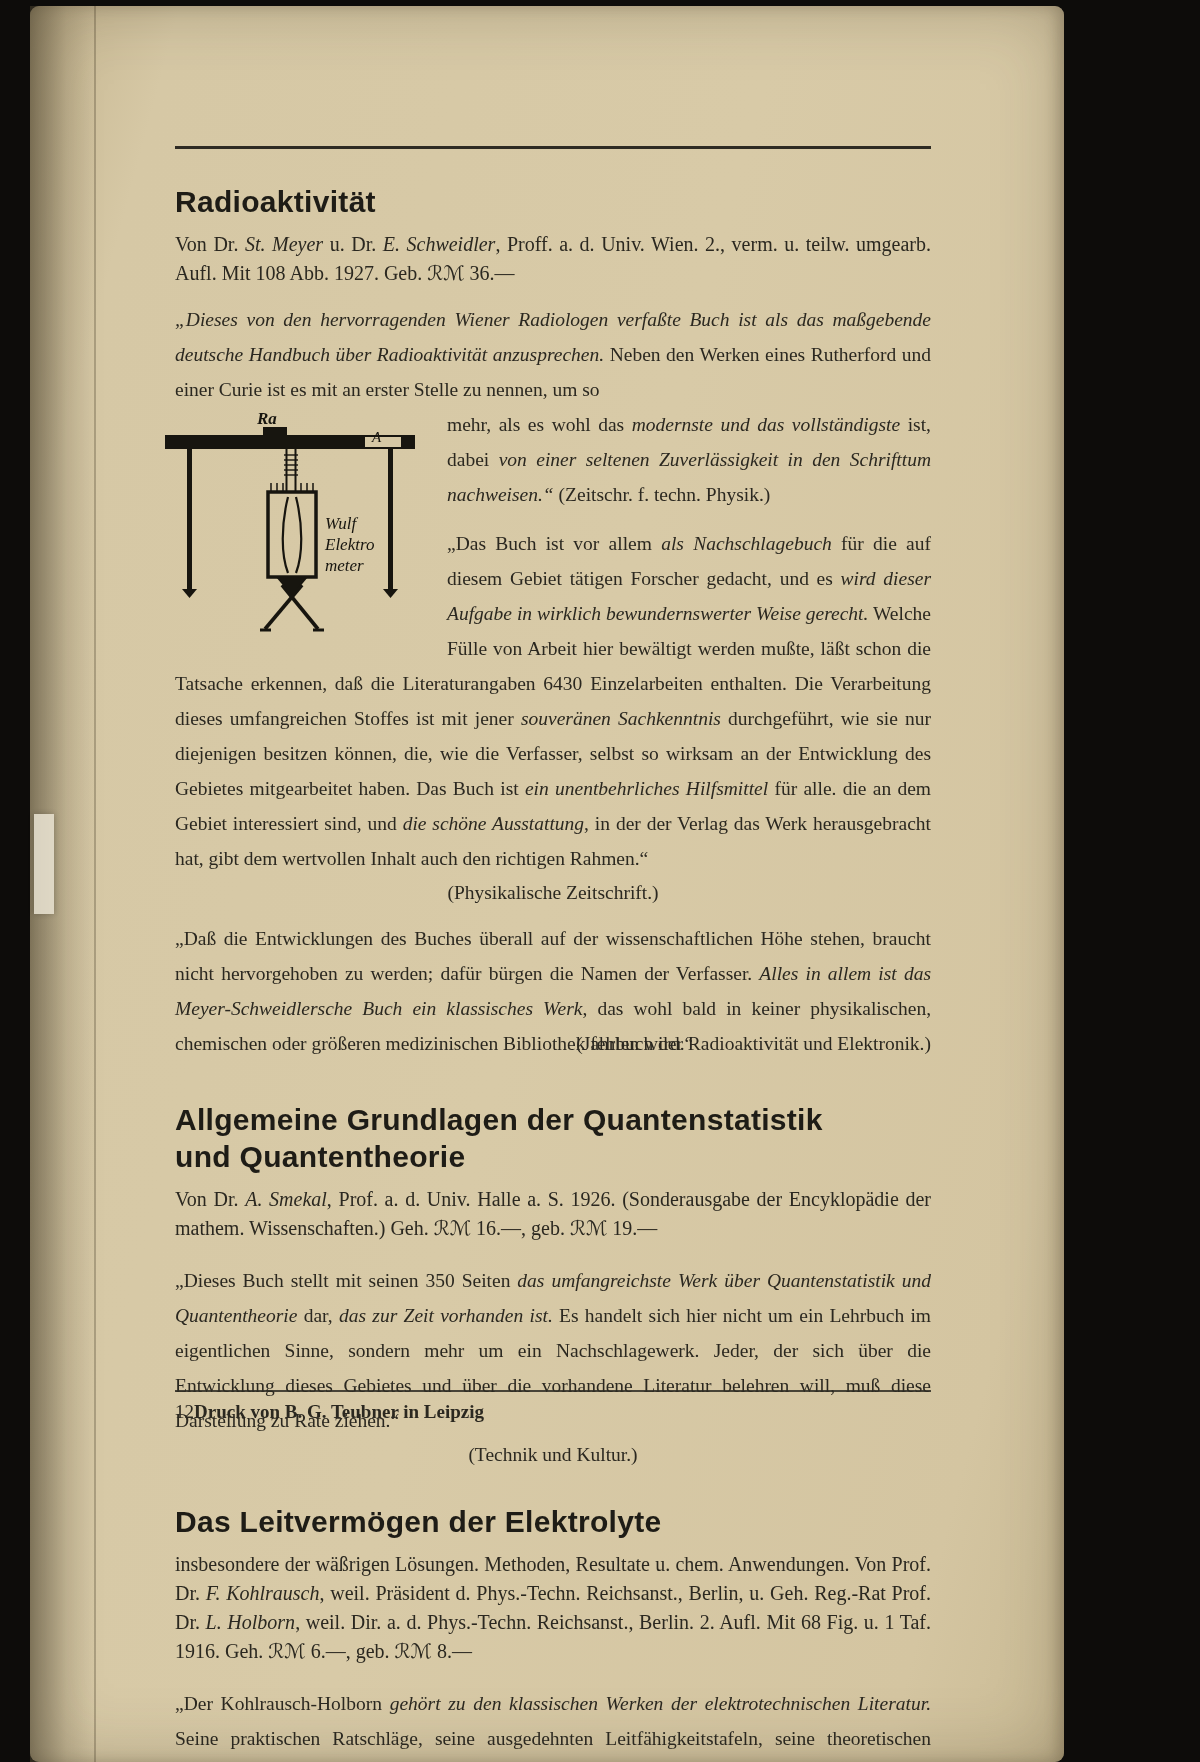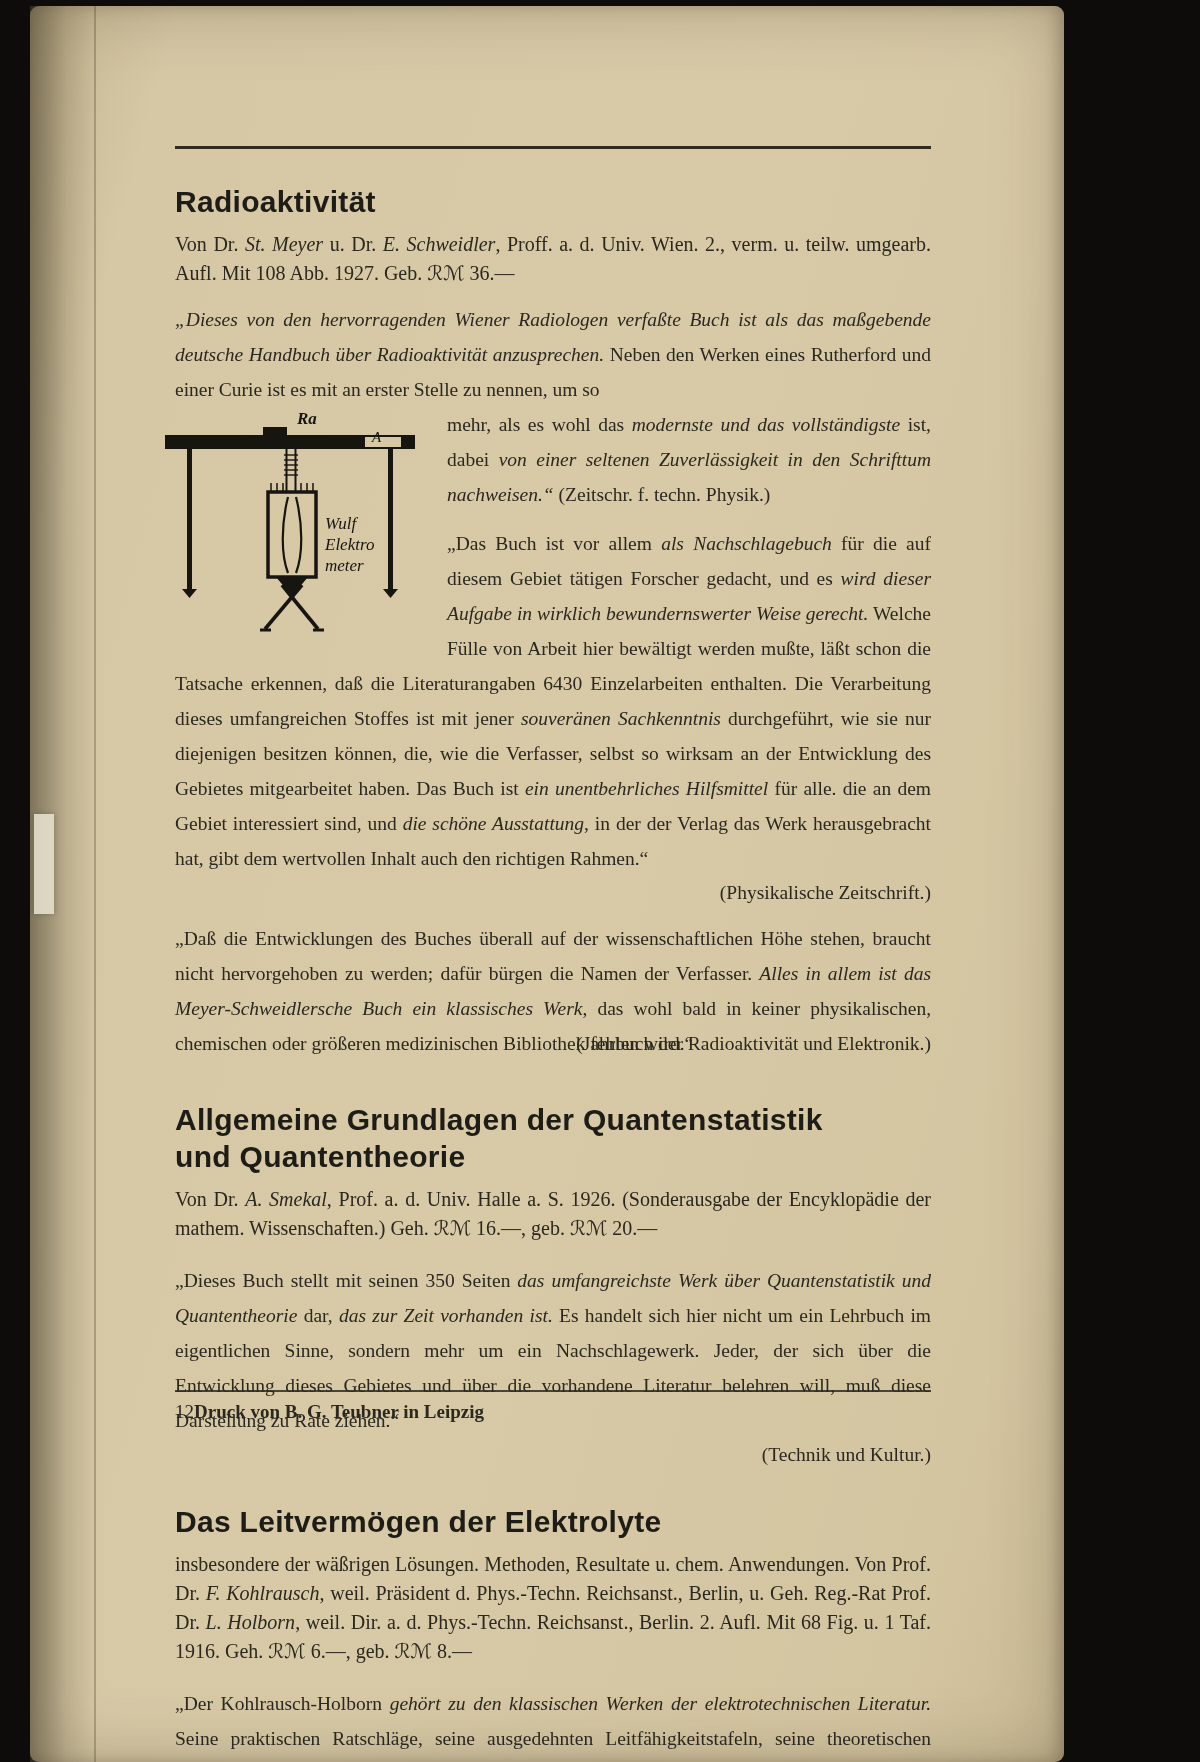--- a/index.html
+++ b/index.html
@@ -30,29 +30,29 @@
   .section-title{
     font-family:"Liberation Sans","DejaVu Sans",sans-serif;font-weight:700;
     color:var(--heading_ink);font-size:30px;line-height:37px;margin:0;
     white-space:pre-line;letter-spacing:.3px;
   }
   .byline{font-size:20px;line-height:29px;margin:10px 0 0;text-align:justify;hyphens:auto;}
   .review{font-size:19.5px;line-height:35px;margin:0;text-align:justify;hyphens:auto;}
   .seg-i{font-style:italic;}
   .seg-rm{font-style:italic;font-family:"DejaVu Serif","DejaVu Sans",serif;} .gap-sm{margin-top:14px;} .gap-md{margin-top:20px;}
   .gap-lg{margin-top:34px;} .gap-xl{margin-top:40px;}
-  .source-line{text-align:right;font-size:19.5px;line-height:29px;margin:2px 0 0;}
+  .source-line{text-align:center;font-size:19.5px;line-height:29px;margin:2px 0 0;}
   .rel{position:relative;}
   .source-abs{position:absolute;right:0;bottom:0;font-style:normal;}
   .clear{clear:both;height:0;}
   
   .fig{float:left;width:258px;height:226px;margin:6px 24px 4px -10px;position:relative;}
   .fig svg{position:absolute;left:0;top:4px;overflow:visible;}
   .fig-ra{position:absolute;left:92px;top:-4px;font-style:italic;font-weight:700;
-    font-size:17px;color:var(--figure_ink);margin-left:40px;}
+    font-size:17px;color:var(--figure_ink);}
   .fig-a{position:absolute;left:207px;top:16px;font-style:italic;font-size:15px;color:var(--figure_ink);}
   .fig-caption{position:absolute;left:160px;top:100px;font-style:italic;font-size:17px;
     line-height:21px;white-space:pre-line;color:var(--figure_ink);}
   .ink-fill{fill:var(--figure_ink);}
   .ink-stroke{stroke:var(--figure_ink);fill:none;}
   .paper-fill{fill:var(--page);}
   
   .footer{position:absolute;left:145px;top:1384px;width:756px;}
   .footer-rule{height:2px;background:var(--rule);opacity:.85;}
   .footer-row{display:flex;justify-content:flex-start;align-items:baseline;
@@ -138,21 +138,21 @@
         <p class="review gap-sm rel">
           <span><span>„Daß die Entwicklungen des Buches überall auf der wissenschaftlichen Höhe stehen, braucht nicht hervorgehoben zu werden; dafür bürgen die Namen der Verfasser. </span><span class="seg-i">Alles in allem ist das Meyer-Schweidlersche Buch ein klassisches Werk</span><span>, das wohl bald in keiner physikalischen, chemischen oder größeren medizinischen Bibliothek fehlen wird.“</span></span>
           <span class="source-abs">(Jahrbuch der Radioaktivität und Elektronik.)</span>
         </p>
       </div>
     </section>
 
     <section>
       <h2 class="section-title gap-xl">Allgemeine Grundlagen der Quantenstatistik
 und Quantentheorie</h2>
-      <p class="byline"><span>Von Dr. </span><span class="seg-i">A. Smekal</span><span>, Prof. a. d. Univ. Halle a. S. 1926. (Sonderausgabe der Encyklopädie der mathem. Wissenschaften.) Geh. </span><span class="seg-rm">ℛℳ</span><span> 16.—, geb. </span><span class="seg-rm">ℛℳ</span><span> 20.—</span></p>
+      <p class="byline"><span>Von Dr. </span><span class="seg-i">A. Smekal</span><span>, Prof. a. d. Univ. Halle a. S. 1926. (Sonderausgabe der Encyklopädie der mathem. Wissenschaften.) Geh. </span><span class="seg-rm">ℛℳ</span><span> 16.—, geb. </span><span class="seg-rm">ℛℳ</span><span> 19.—</span></p>
       <p class="review gap-md"><span>„Dieses Buch stellt mit seinen 350 Seiten </span><span class="seg-i">das umfangreichste Werk über Quantenstatistik und Quantentheorie</span><span> dar, </span><span class="seg-i">das zur Zeit vorhanden ist.</span><span> Es handelt sich hier nicht um ein Lehrbuch im eigentlichen Sinne, sondern mehr um ein Nachschlagewerk. Jeder, der sich über die Entwicklung dieses Gebietes und über die vorhandene Literatur belehren will, muß diese Darstellung zu Rate ziehen.“</span></p>
       <p class="source-line">(Technik und Kultur.)</p>
     </section>
 
     <section>
       <h2 class="section-title gap-lg">Das Leitvermögen der Elektrolyte</h2>
       <p class="byline"><span>insbesondere der wäßrigen Lösungen. Methoden, Resultate u. chem. Anwendungen. Von Prof. Dr. </span><span class="seg-i">F. Kohlrausch</span><span>, weil. Präsident d. Phys.-Techn. Reichsanst., Berlin, u. Geh. Reg.-Rat Prof. Dr. </span><span class="seg-i">L. Holborn</span><span>, weil. Dir. a. d. Phys.-Techn. Reichsanst., Berlin. 2. Aufl. Mit 68 Fig. u. 1 Taf. 1916. Geh. </span><span class="seg-rm">ℛℳ</span><span> 6.—, geb. </span><span class="seg-rm">ℛℳ</span><span> 8.—</span></p>
       <p class="review gap-md rel">
         <span><span>„Der Kohlrausch-Holborn </span><span class="seg-i">gehört zu den klassischen Werken der elektrotechnischen Literatur.</span><span> Seine praktischen Ratschläge, seine ausgedehnten Leitfähigkeitstafeln, seine theoretischen Erörterungen haben sich in unzähligen Fällen nützlich erwiesen. Die neue Auflage baut auf der wissenschaftlich gediegenen Grundlage sachgemäß weiter.“</span></span>
         <span class="source-abs">(Quantenstatistik Rundschau.)</span>

